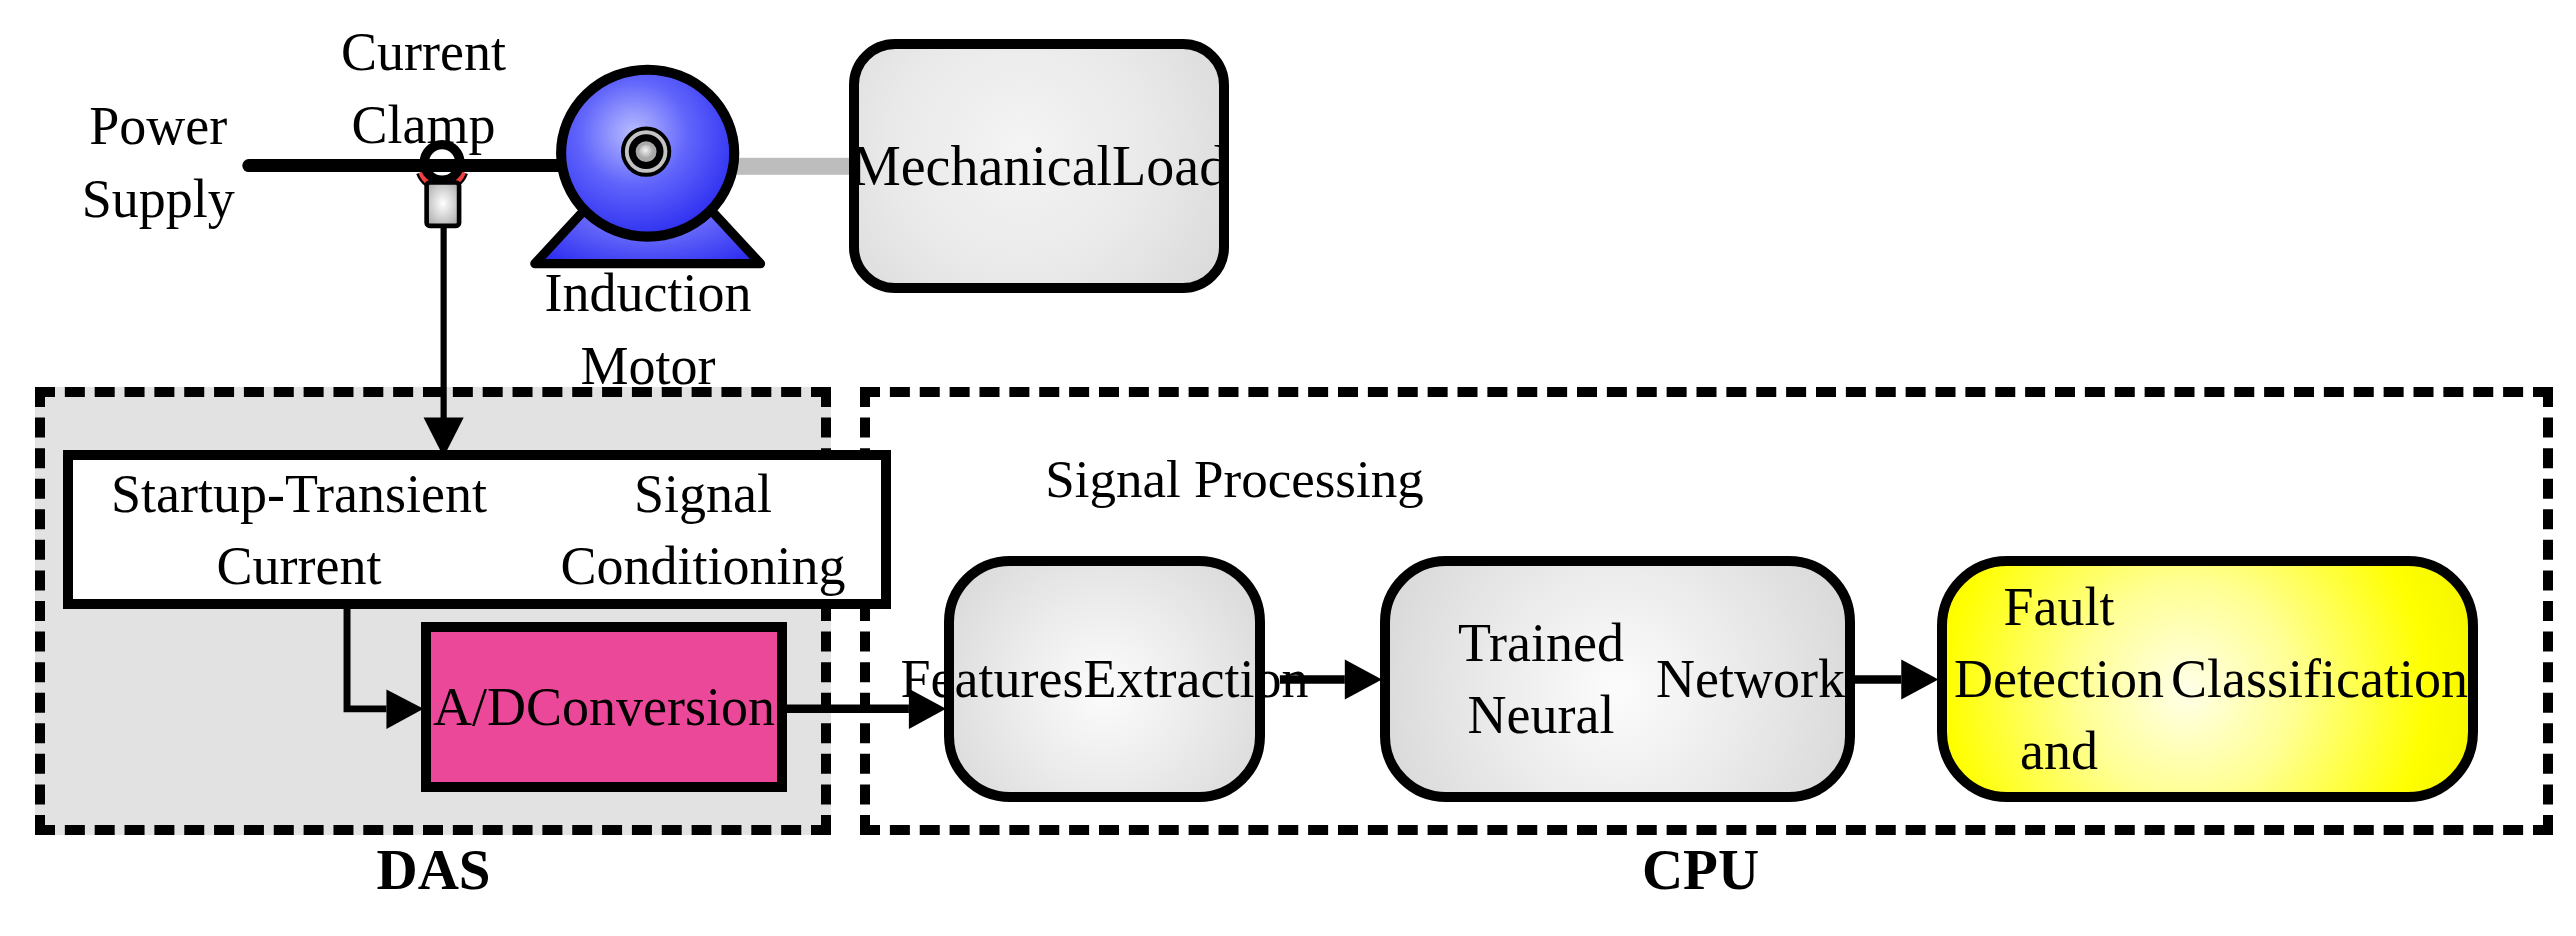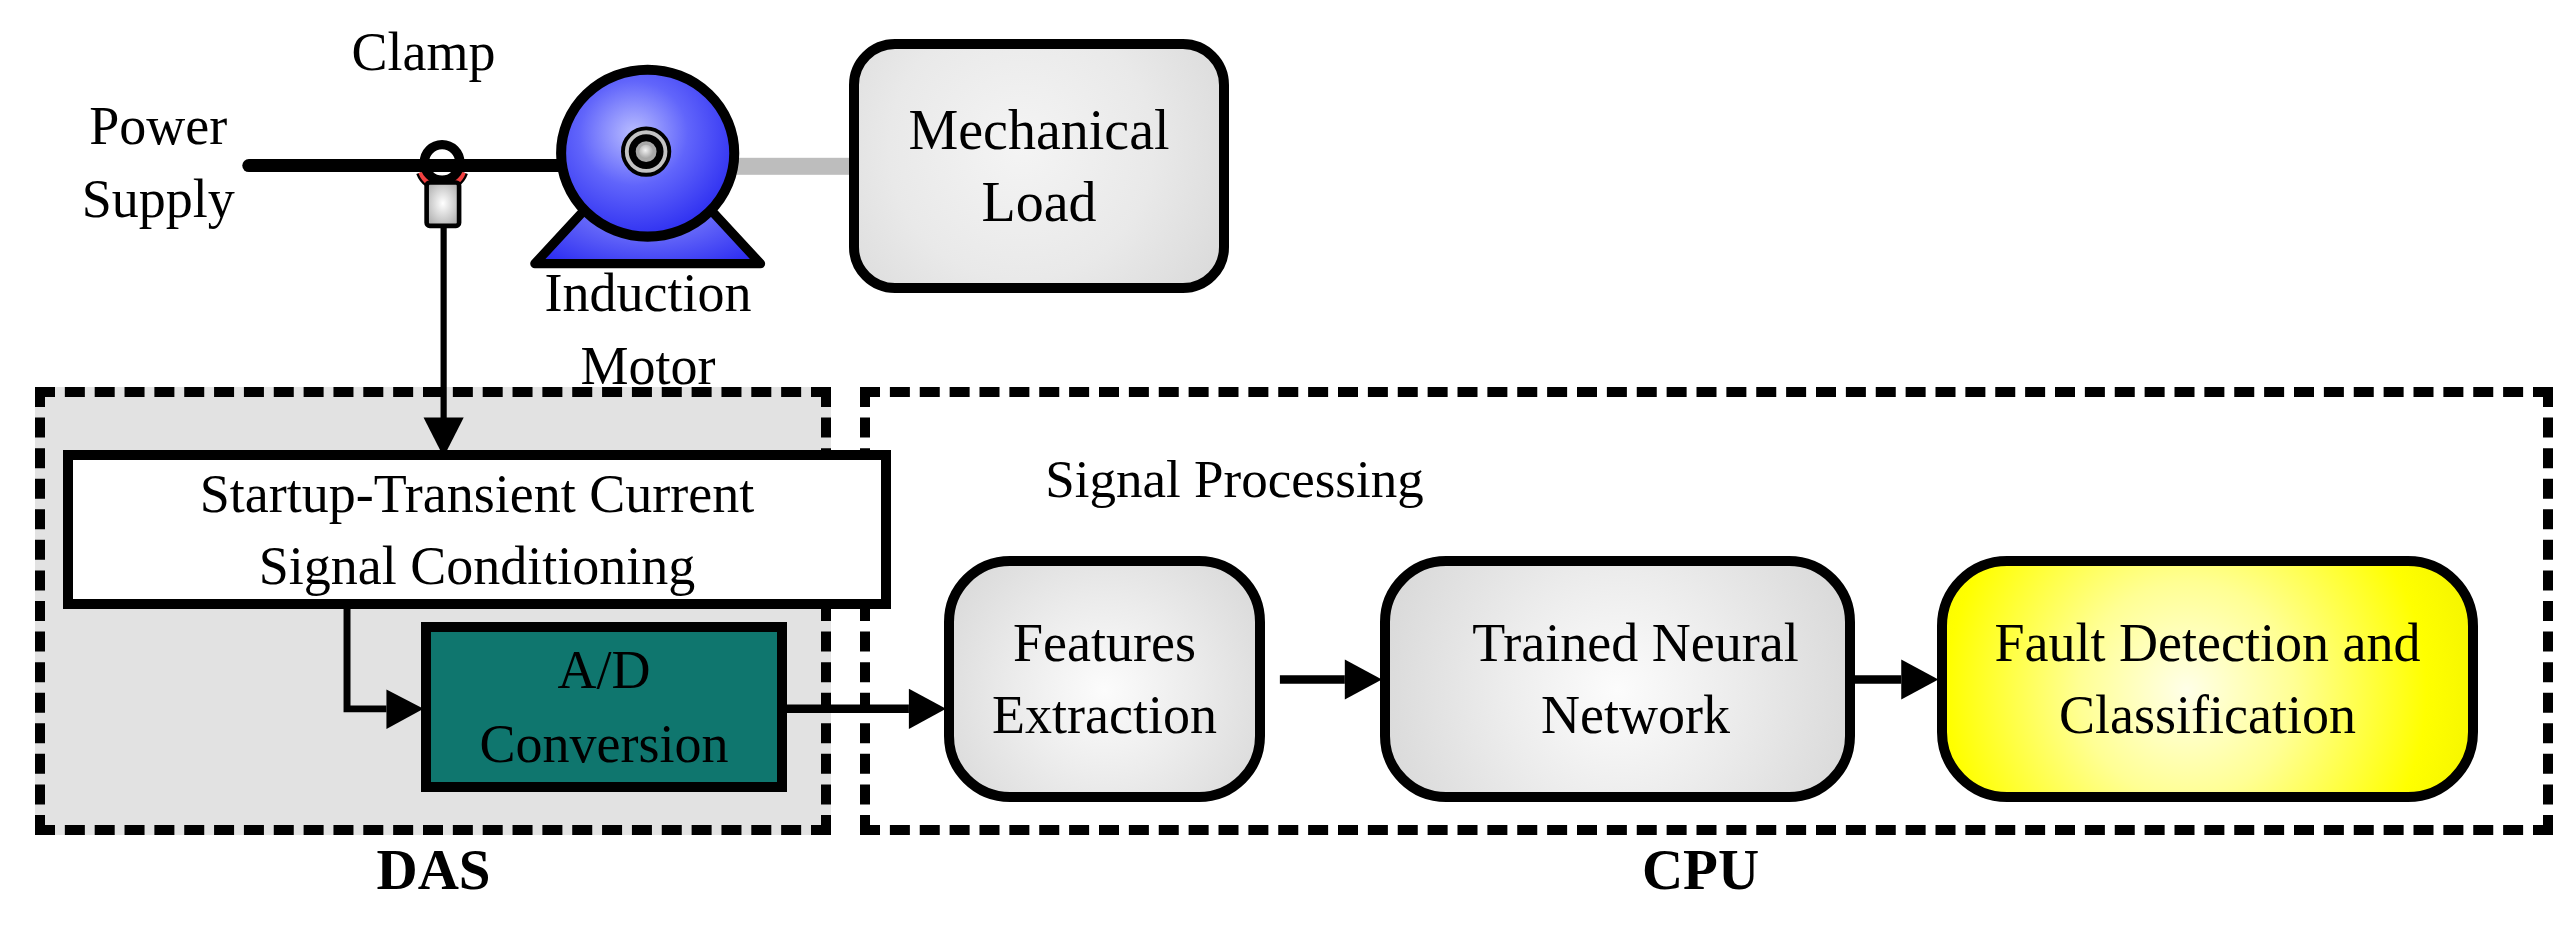--- a/index.html
+++ b/index.html
@@ -9,28 +9,28 @@
   }
   
   .region{position:absolute;box-sizing:border-box;border:10.8px dashed #000;z-index:0;}
   #das-region{left:35px;top:387px;width:796px;height:448px;background:#e2e2e2;}
   #cpu-region{left:860px;top:387px;width:1693px;height:448px;background:#ffffff;}
   
   #gfx{position:absolute;left:0;top:0;width:2576px;height:937px;z-index:1;}
   
   .box{
     position:absolute;box-sizing:border-box;border:10px solid #000;z-index:2;
-    display:flex;flex-direction:column;justify-content:center;align-items:center;
-    text-align:left;font-size:54px;line-height:72px;
+    display:flex;flex-direction:row;justify-content:center;align-items:center;
+    text-align:center;font-size:54px;line-height:72px;
   }
   .box span{display:block;}
   #mech-load-box{left:849px;top:39px;width:380px;height:254px;border-radius:46px;
     background:radial-gradient(circle at 45% 42%,#f4f4f4 0%,#e9e9e9 55%,#d9d9d9 100%);font-size:56px;}
   #startup-box{left:63px;top:450px;width:828px;height:159px;background:#ffffff;}
-  #ad-box{left:421px;top:622px;width:366px;height:170px;background:#0f766e;line-height:74px;}
+  #ad-box{left:421px;top:622px;width:366px;height:170px;background:#ec4899;line-height:74px;}
   #fe-box{left:944px;top:556px;width:321px;height:246px;border-radius:66px;
     background:radial-gradient(circle at 50% 55%,#fcfcfc 0%,#ececec 45%,#d7d7d7 100%);}
   #tnn-box{left:1380px;top:556px;width:475px;height:246px;border-radius:66px;
     background:radial-gradient(circle at 50% 55%,#fcfcfc 0%,#ececec 45%,#d7d7d7 100%);padding-left:36px;}
   #fd-box{left:1937px;top:556px;width:541px;height:246px;border-radius:70px;
     background:radial-gradient(circle at 46% 55%,#ffffe8 0%,#ffff94 35%,#ffff00 78%,#f3f300 100%);}
   
   .label{position:absolute;z-index:2;text-align:center;font-size:54px;line-height:73px;}
   .label span{display:block;}
   #power-supply-label{left:19.3px;top:90px;width:278px;}
@@ -134,20 +134,21 @@
     <span>Fault Detection and</span>
     <span>Classification</span>
   </div>
 
   <div class="label" id="power-supply-label">
     <span>Power</span>
     <span>Supply</span>
   </div>
 
   <div class="label" id="current-clamp-label">
+    <span>Current</span>
     <span>Clamp</span>
   </div>
 
   <div class="label" id="induction-motor-label">
     <span>Induction</span>
     <span>Motor</span>
   </div>
 
   <div class="label" id="signal-processing-label">Signal Processing</div>
 

